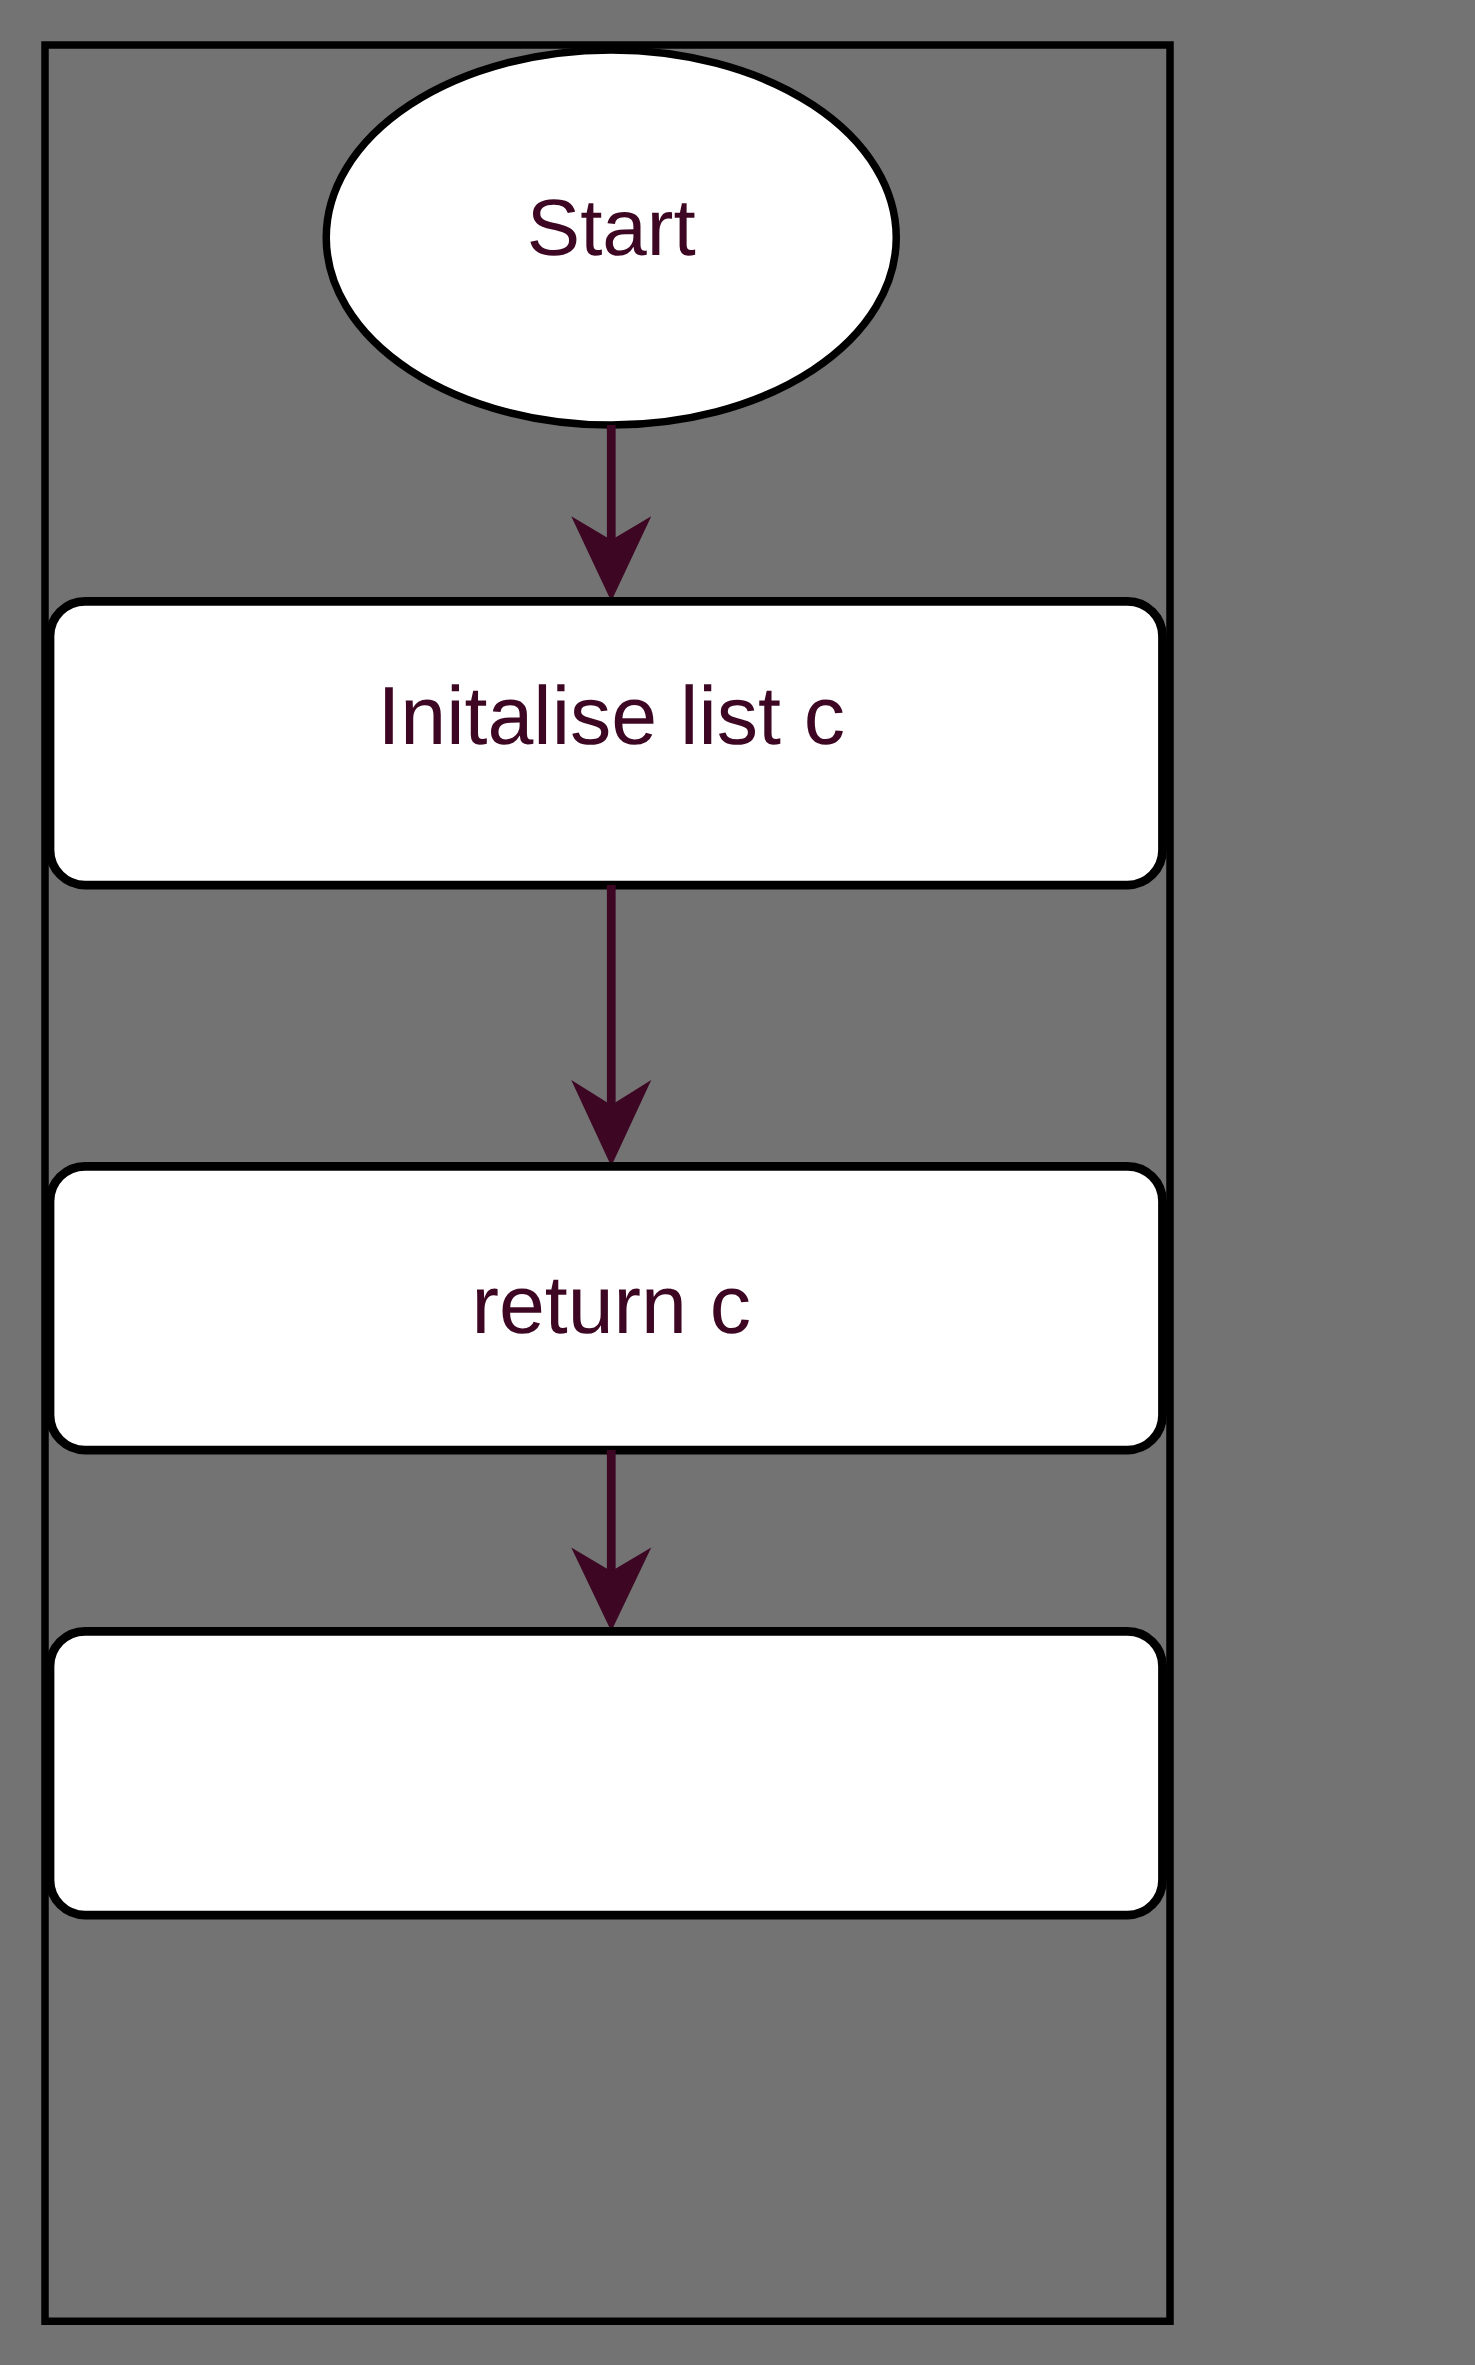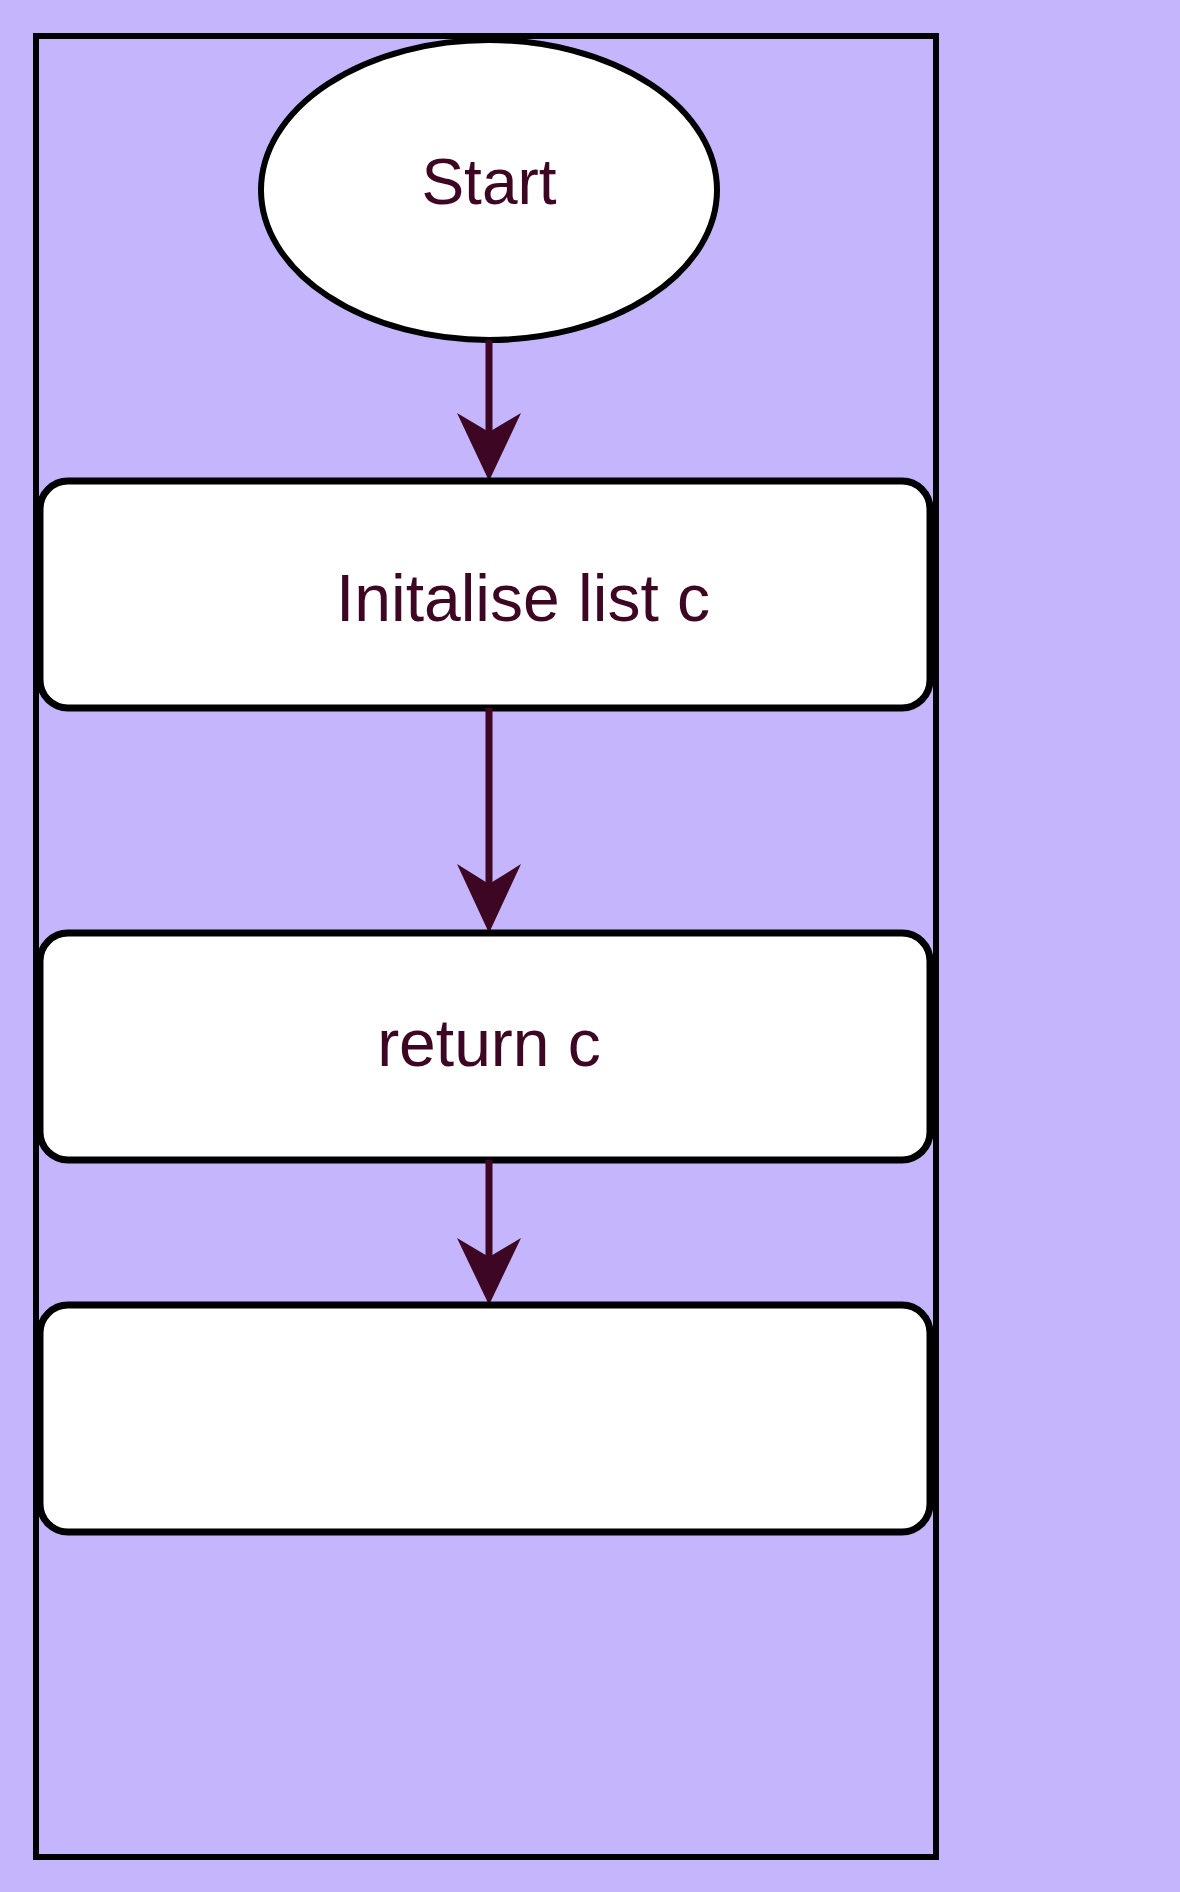--- a/index.html
+++ b/index.html
@@ -11,21 +11,21 @@
     width: 1180px;
     height: 1892px;
     font-family: "Liberation Sans", sans-serif;
     overflow: hidden;
   }
 
   #diagram-root {
     position: relative;
     width: 1180px;
     height: 1892px;
-    background: #c4b5fd;
+    background: #737373;
   }
 
   
   .outer-frame {
     position: absolute;
     left: 33px;
     top: 33px;
     width: 906px;
     height: 1827px;
     border: 6px solid #000000;
@@ -55,24 +55,23 @@
 
   .label-start {
     left: 0;
     top: 150px;
     width: 978px;
     font-size: 64px;
   }
 
   .label-init {
     left: 0;
-    top: 565px;
+    top: 539px;
     width: 978px;
     font-size: 66px;
-    margin-left: 34px;
   }
 
   .label-shuffle {
     left: 0;
     top: 1010px;
     width: 978px;
     font-size: 66px;
   }
 
   .label-return {

